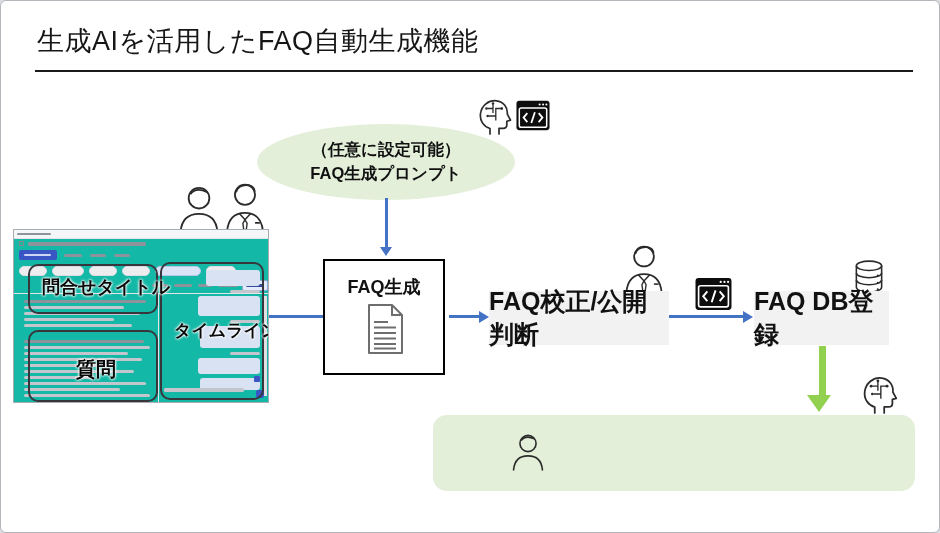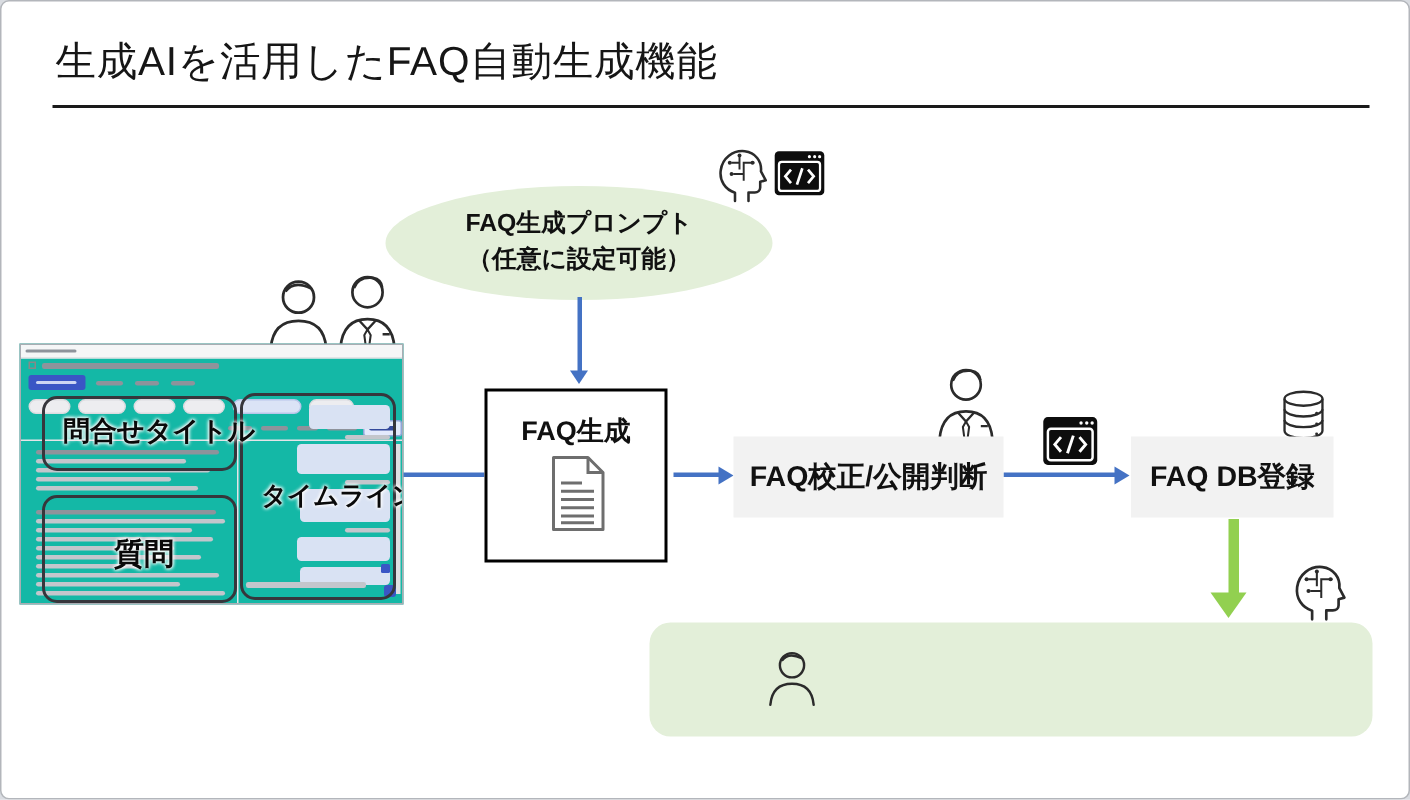--- a/index.html
+++ b/index.html
@@ -13,21 +13,21 @@
   
   .ellipse{position:absolute;left:256px;top:123px;width:258px;height:76px;border-radius:50%;
            background:#e3efd9;display:flex;flex-direction:column;align-items:center;justify-content:center;}
   .ellipse div{font-size:16.5px;font-weight:bold;color:#111;line-height:1.45;}
 
   
   .gen-box{position:absolute;left:322px;top:258px;width:122px;height:116px;background:#fff;
            border:2.5px solid #000;box-sizing:border-box;}
   .gen-label{position:absolute;left:0;top:14px;width:100%;text-align:center;font-size:18px;font-weight:bold;color:#111;}
   .graybox{position:absolute;background:#f2f2f2;display:flex;align-items:center;justify-content:center;
-           font-size:19px;font-weight:bold;color:#111;}
+           font-size:25px;font-weight:bold;color:#111;}
   .green-panel{position:absolute;left:432px;top:414px;width:482px;height:76px;background:#e3efd9;border-radius:14px;}
   .search-text{position:absolute;left:124px;top:28px;font-size:19px;font-weight:bold;color:#ff0000;white-space:nowrap;}
 
   
   .arrow-h{position:absolute;height:2.5px;background:#4472c4;}
   .arrow-v{position:absolute;width:2.5px;background:#4472c4;}
   .ah-right{position:absolute;width:0;height:0;border-top:6px solid transparent;border-bottom:6px solid transparent;border-left:10px solid #4472c4;}
   .ah-down{position:absolute;width:0;height:0;border-left:6px solid transparent;border-right:6px solid transparent;border-top:9px solid #4472c4;}
   .garrow{position:absolute;left:818px;top:345px;width:7px;height:50px;background:#92d050;}
   .gahead{position:absolute;left:806px;top:394px;width:0;height:0;border-left:12.5px solid transparent;border-right:12.5px solid transparent;border-top:17px solid #92d050;}
@@ -69,22 +69,22 @@
         <circle cx="28.7" cy="4.3" r="1.1" fill="#fff"></circle>
         <circle cx="32.2" cy="4.3" r="1.1" fill="#fff"></circle>
       <rect x="3.5" y="8" width="29" height="20.5" rx="2" fill="none" stroke="#fff" stroke-width="1.6"></rect>
       <polyline points="12,13.5 8,18.2 12,23" fill="none" stroke="#fff" stroke-width="1.9"></polyline>
       <polyline points="24,13.5 28,18.2 24,23" fill="none" stroke="#fff" stroke-width="1.9"></polyline>
       <line x1="20" y1="12.5" x2="16.2" y2="24" stroke="#fff" stroke-width="1.9"></line>
     </svg>
   </span>
 
   <div class="ellipse">
+    <div>（任意に設定可能）</div>
     <div>FAQ生成プロンプト</div>
-    <div>（任意に設定可能）</div>
   </div>
 
   <span class="icon-wrap" style="left:176px;top:183px;">
     <svg width="44" height="50" viewBox="0 0 40 46">
       <circle cx="20" cy="13" r="9.5" fill="#fff" stroke="#2b2b2b" stroke-width="1.7"></circle>
       <path d="M12,9.5 Q17,2.5 27.5,7.5" fill="none" stroke="#2b2b2b" stroke-width="1.7"></path>
       <path d="M3,44 Q4.5,27.5 20,27.5 Q35.5,27.5 37,44" fill="none" stroke="#2b2b2b" stroke-width="1.7" stroke-linecap="round"></path>
     </svg>
   </span>
   <span class="icon-wrap" style="left:221px;top:180px;">

